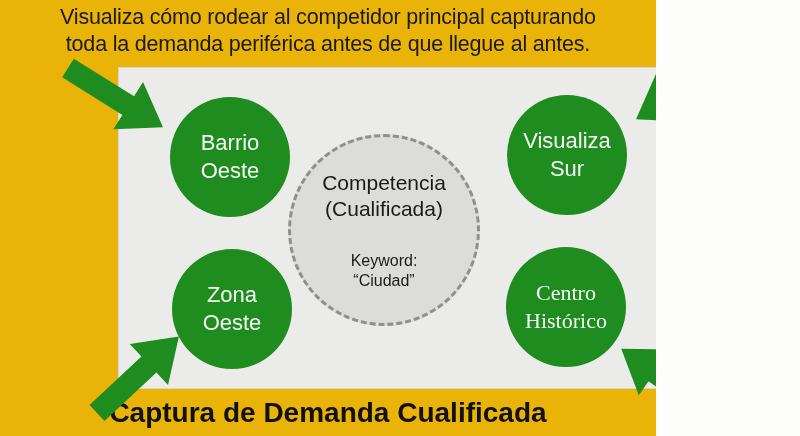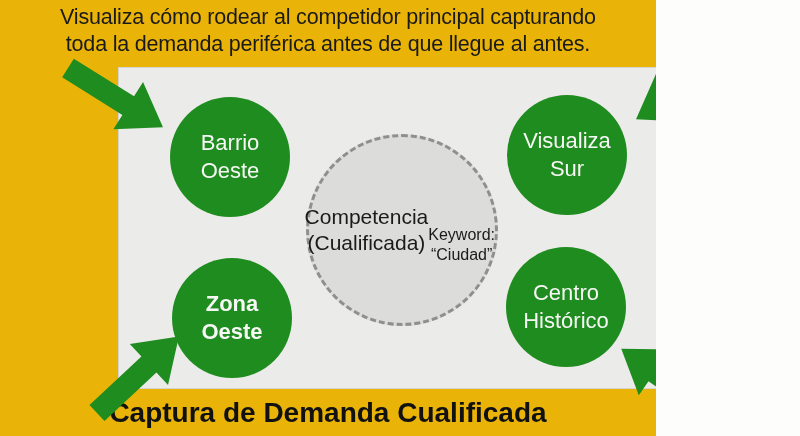--- a/index.html
+++ b/index.html
@@ -47,36 +47,36 @@
     flex-direction: column;
     align-items: center;
     justify-content: center;
     text-align: center;
     font-size: 22px;
     line-height: 28px;
     z-index: 2;
   }
   .node-tl { left: 170px; top: 97px; }
   .node-tr { left: 507px; top: 95px; }
-  .node-bl { left: 172px; top: 258px; font-weight: bold; }
-  .node-br { left: 506px; top: 247px; }
+  .node-bl { left: 172px; top: 249px; }
+  .node-br { left: 506px; top: 247px; font-family: Liberation Serif, serif; }
   .center-circle {
     position: absolute;
-    left: 306px;
+    left: 288px;
     top: 134px;
     width: 192px;
     height: 192px;
     border-radius: 50%;
     background: var(--center_fill, #dcdcda);
     border: 3px dashed var(--center_border, #8f8f8f);
     box-sizing: border-box;
     display: flex;
-    flex-direction: row;
+    flex-direction: column;
     align-items: center;
-    justify-content: flex-end;
+    justify-content: center;
     text-align: center;
     color: var(--text_dark, #222222);
     z-index: 1;
   }
   .center-main {
     font-size: 21px;
     line-height: 26px;
   }
   .center-keyword {
     margin-top: 29px;

